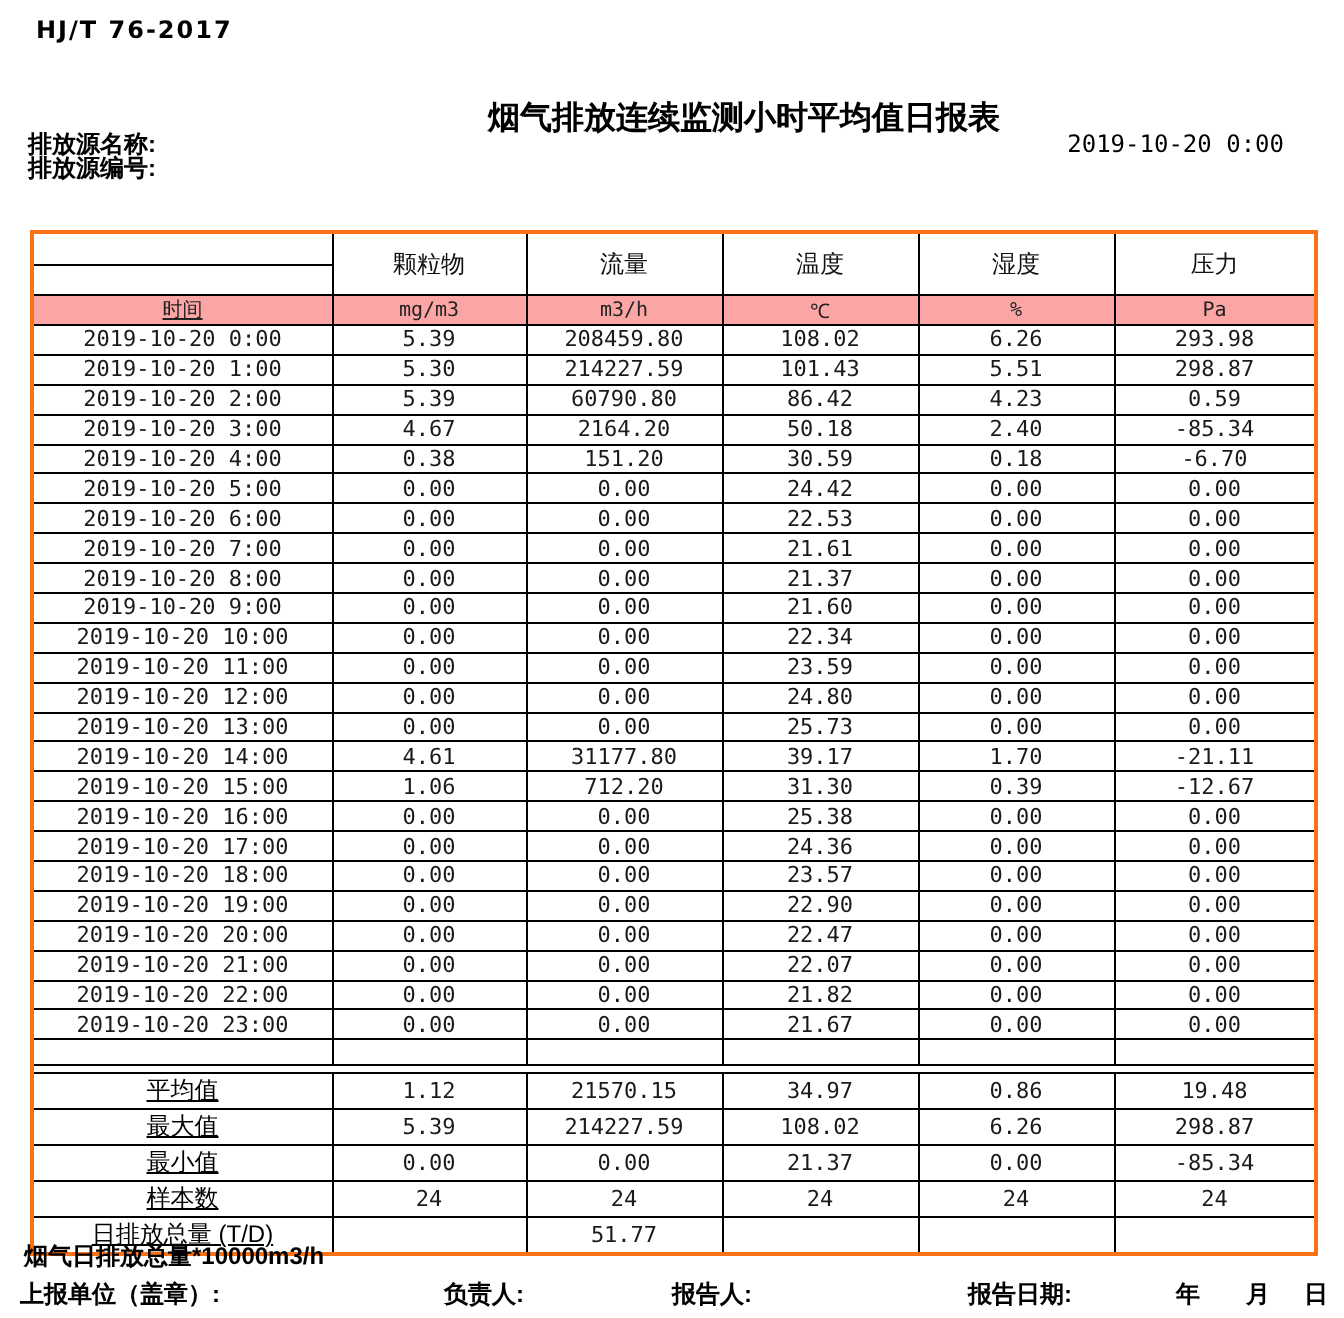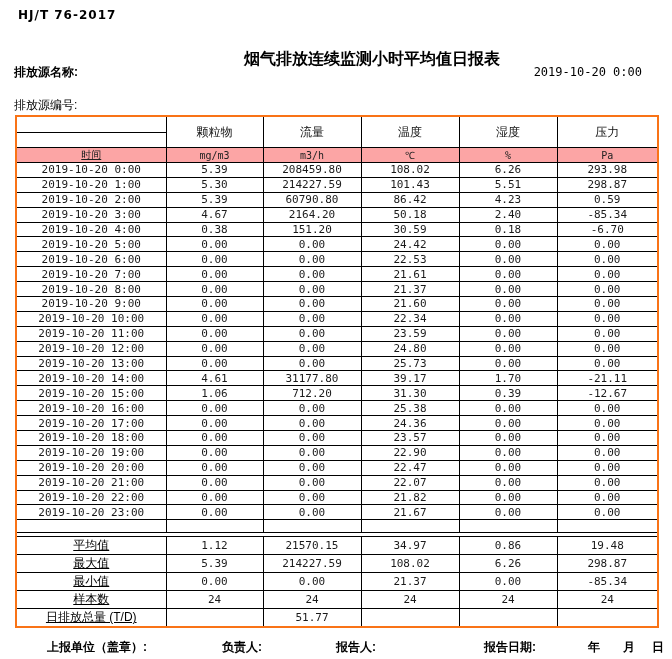--- a/index.html
+++ b/index.html
@@ -14,21 +14,21 @@
   .std-no{
     position:absolute;left:18px;top:8px;
     font-weight:bold;font-size:12px;letter-spacing:1px;
     font-family:"DejaVu Sans", sans-serif;
   }
   .title{
     position:absolute;left:0;top:49px;width:100%;
     text-align:center;font-weight:bold;font-size:16px;padding-left:36px;
   }
   .src-name{position:absolute;left:14px;top:64px;font-weight:bold;font-size:12px;}
-  .src-code{position:absolute;left:14px;top:97px;font-weight:normal;font-size:12px;}
+  .src-code{position:absolute;left:14px;top:76px;font-weight:bold;font-size:12px;}
   .report-dt{
     position:absolute;right:30px;top:65px;font-size:12px;
     font-family:"DejaVu Sans Mono", monospace;
   }
   table.report{
     position:absolute;left:15px;top:115px;
     border-collapse:collapse;
     table-layout:fixed;
     width:642px;
     font-size:11px;
@@ -71,21 +71,21 @@
     font-family:"Liberation Sans", sans-serif;
     font-size:12px;color:#000;
     text-decoration:underline;
   }
   .foot-note{
     position:absolute;left:12px;top:620px;
     font-weight:bold;font-size:12px;
   }
   .foot-line{position:absolute;left:0;top:639px;width:672px;font-weight:bold;font-size:12px;}
   .foot-line span{position:absolute;white-space:nowrap;}
-  .fl-unit{left:10px;margin-left:37px;}
+  .fl-unit{left:10px;}
   .fl-resp{left:222px;}
   .fl-reporter{left:336px;}
   .fl-date{left:484px;text-align:center;}
   .fl-year{left:588px;}
   .fl-month{left:623px;}
   .fl-day{left:652px;}
 </style>
 </head>
 <body>
 
@@ -371,20 +371,21 @@
           <td class="stat-label">日排放总量 (T/D)</td>
           <td></td>
           <td>51.77</td>
           <td></td>
           <td></td>
           <td></td>
         </tr>
       </tbody>
   </table>
 
+  <div class="foot-note">烟气日排放总量*10000m3/h</div>
   <div class="foot-line">
     <span class="fl-unit">上报单位（盖章）:</span>
     <span class="fl-resp">负责人:</span>
     <span class="fl-reporter">报告人:</span>
     <span class="fl-date">报告日期:</span>
     <span class="fl-year">年</span>
     <span class="fl-month">月</span>
     <span class="fl-day">日</span>
   </div>
 

